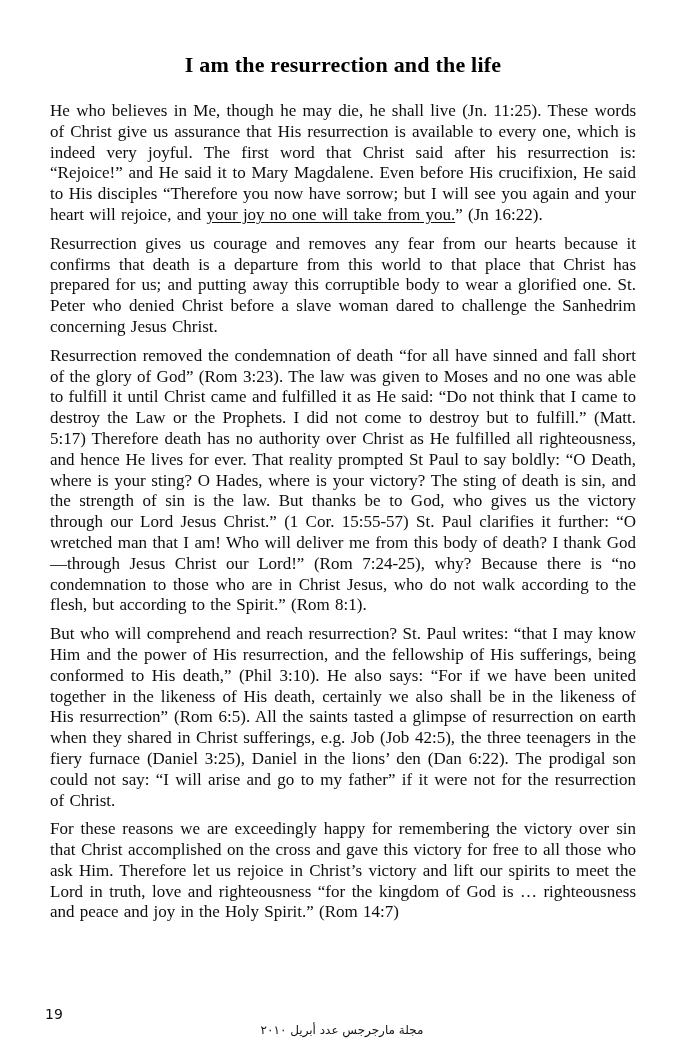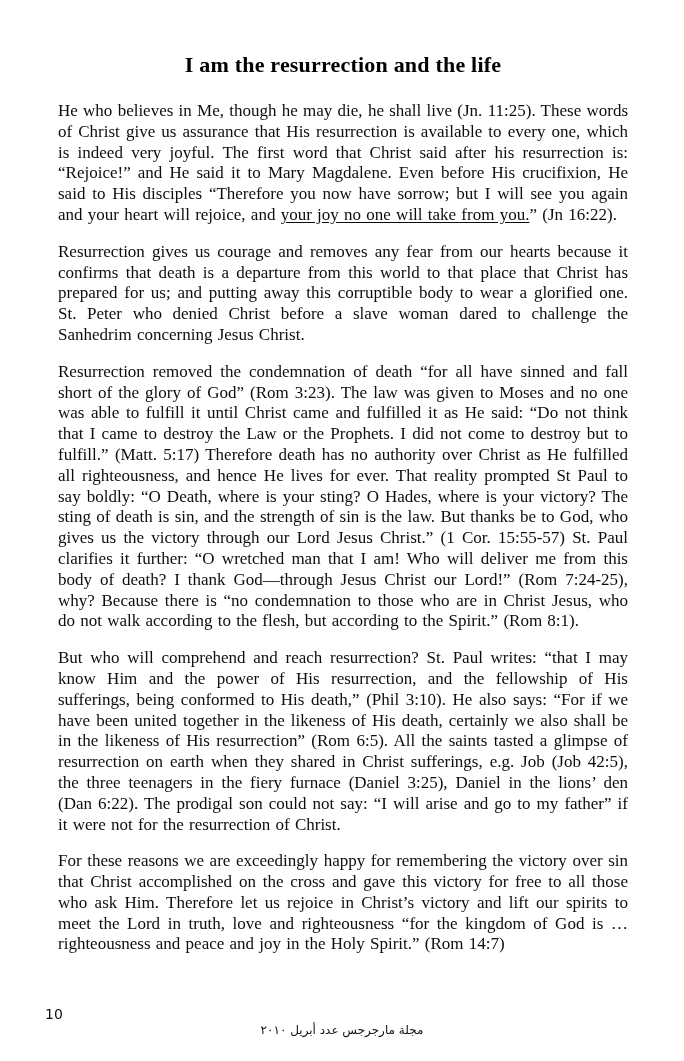--- a/index.html
+++ b/index.html
@@ -28,21 +28,21 @@
   .title {
     font-size: 22px;
     font-weight: bold;
     text-align: center;
     margin: 0 0 23px 0;
     line-height: 26px;
     color: #000000;
     letter-spacing: 0.2px;
   }
   .body-text p {
-    margin: 16px;
+    margin: 8px;
     font-size: 17px;
     line-height: 20.8px;
     text-align: justify;
     word-spacing: 1px;
   }
   .u {
     text-decoration: underline;
     text-underline-offset: 2px;
   }
   .footer {
@@ -82,17 +82,17 @@
 
   <div class="body-text">
     <p><span>He who believes in Me, though he may die, he shall live (Jn. 11:25). These words of Christ give us assurance that His resurrection is available to every one, which is indeed very joyful. The first word that Christ said after his resurrection is: “Rejoice!” and He said it to Mary Magdalene. Even before His crucifixion, He said to His disciples “Therefore you now have sorrow; but I will see you again and your heart will rejoice, and </span><span class="u">your joy no one will take from you.</span><span>” (Jn 16:22).</span></p>
     <p>Resurrection gives us courage and removes any fear from our hearts because it confirms that death is a departure from this world to that place that Christ has prepared for us; and putting away this corruptible body to wear a glorified one. St. Peter who denied Christ before a slave woman dared to challenge the Sanhedrim concerning Jesus Christ.</p>
     <p>Resurrection removed the condemnation of death “for all have sinned and fall short of the glory of God” (Rom 3:23). The law was given to Moses and no one was able to fulfill it until Christ came and fulfilled it as He said: “Do not think that I came to destroy the Law or the Prophets. I did not come to destroy but to fulfill.” (Matt. 5:17) Therefore death has no authority over Christ as He fulfilled all righteousness, and hence He lives for ever. That reality prompted St Paul to say boldly: “O Death, where is your sting? O Hades, where is your victory? The sting of death is sin, and the strength of sin is the law. But thanks be to God, who gives us the victory through our Lord Jesus Christ.” (1 Cor. 15:55-57) St. Paul clarifies it further: “O wretched man that I am! Who will deliver me from this body of death? I thank God—through Jesus Christ our Lord!” (Rom 7:24-25), why? Because there is “no condemnation to those who are in Christ Jesus, who do not walk according to the flesh, but according to the Spirit.” (Rom 8:1).</p>
     <p>But who will comprehend and reach resurrection? St. Paul writes: “that I may know Him and the power of His resurrection, and the fellowship of His sufferings, being conformed to His death,” (Phil 3:10). He also says: “For if we have been united together in the likeness of His death, certainly we also shall be in the likeness of His resurrection” (Rom 6:5). All the saints tasted a glimpse of resurrection on earth when they shared in Christ sufferings, e.g. Job (Job 42:5), the three teenagers in the fiery furnace (Daniel 3:25), Daniel in the lions’ den (Dan 6:22). The prodigal son could not say: “I will arise and go to my father” if it were not for the resurrection of Christ.</p>
     <p>For these reasons we are exceedingly happy for remembering the victory over sin that Christ accomplished on the cross and gave this victory for free to all those who ask Him. Therefore let us rejoice in Christ’s victory and lift our spirits to meet the Lord in truth, love and righteousness “for the kingdom of God is … righteousness and peace and joy in the Holy Spirit.” (Rom 14:7)</p>
   </div>
 
   <div class="footer">
-    <span class="page-number">10</span>
+    <span class="page-number">19</span>
     <span class="journal-line">مجلة مارجرجس عدد أبريل ٢٠١٠</span>
   </div>
 
 </div>
 
 </body></html>

